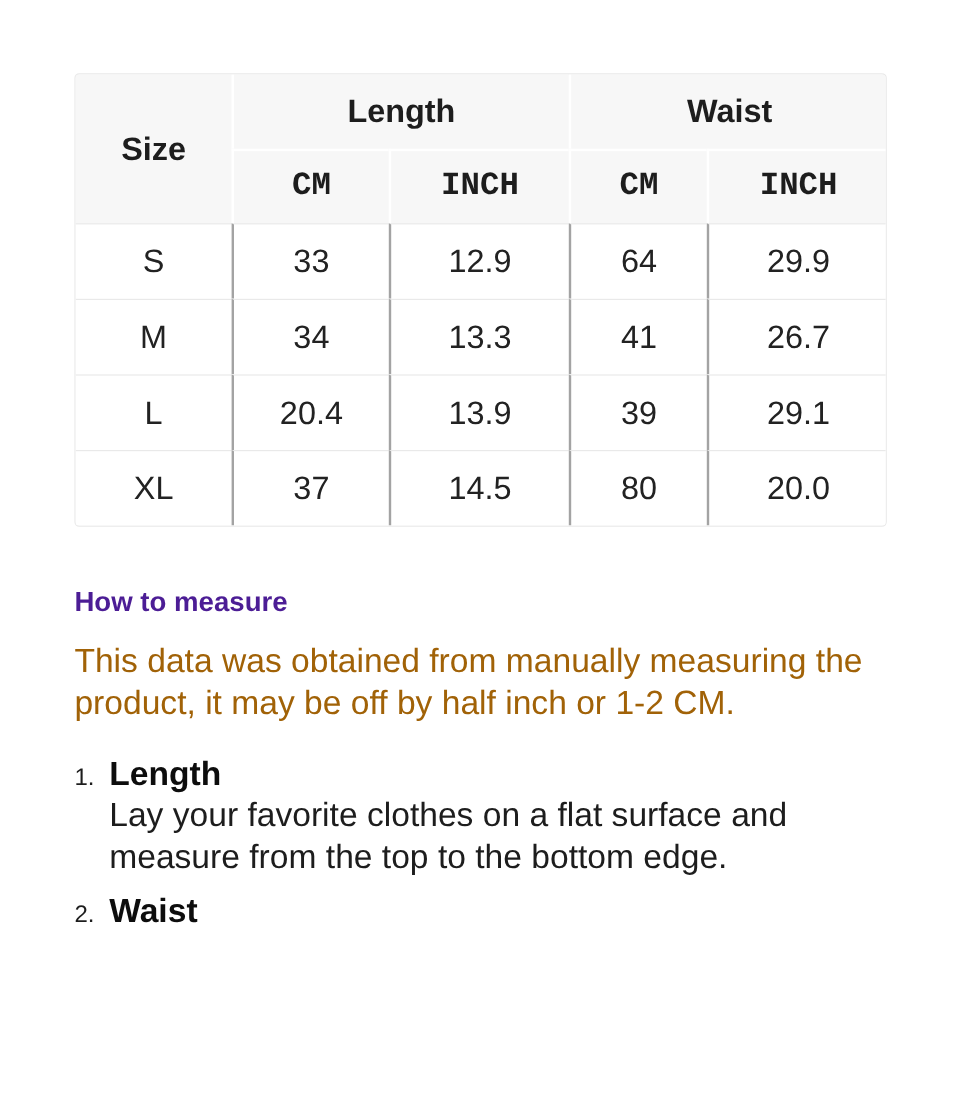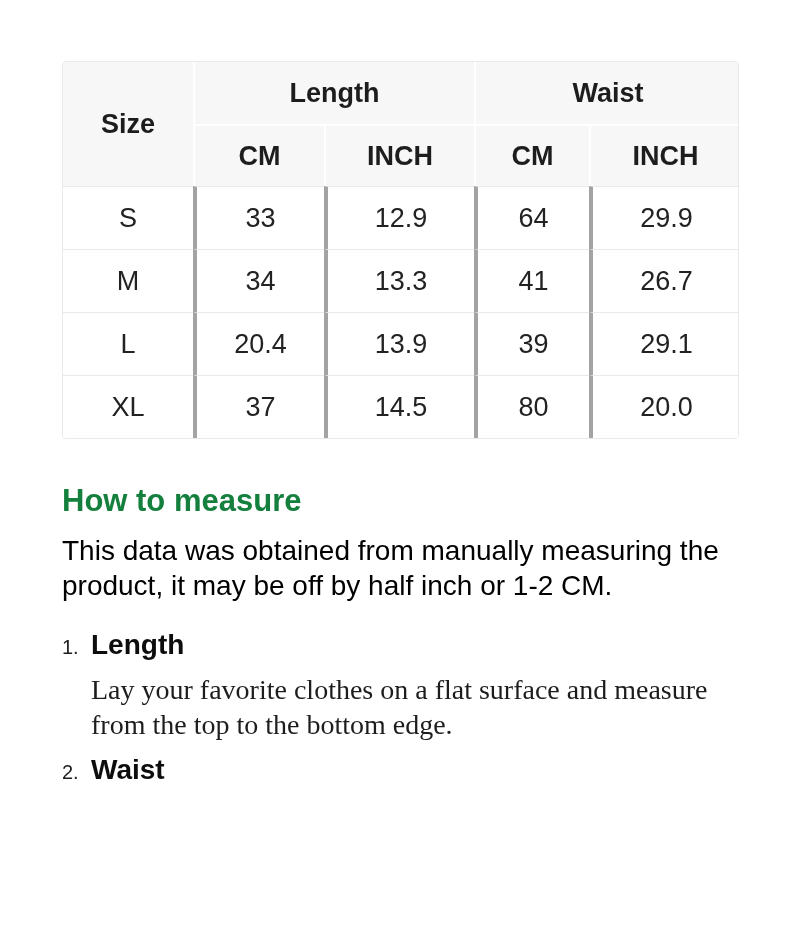--- a/index.html
+++ b/index.html
@@ -48,46 +48,47 @@
     padding: 0;
     text-align: center;
     vertical-align: middle;
   }
   .size-chart thead tr.group-row th.group-cell {
     border-left: 2px solid #ffffff;
   }
   .size-chart thead tr.sub-row th {
     border-left: 2px solid #ffffff;
     border-top: 2px solid #ffffff;
+    font-family: Liberation Mono, monospace;
   }
   .size-chart td {
     font-size: 27px;
     color: #222222;
     height: 63px;
     padding: 0;
     text-align: center;
     vertical-align: middle;
     border-top: 1px solid #e9e9e9;
-    border-left: 4px solid #a3a3a3;
+    border-left: 2px solid #a3a3a3;
     background: #ffffff;
   }
   .size-chart td:first-child { border-left: none; }
 
   
   .howto-title {
-    font-size: 31px;
+    font-size: 23px;
     line-height: 38px;
     font-weight: 700;
-    color: #15803d;
+    color: #4c1d95;
     margin: 43px 0 0 0;
   }
   .howto-intro {
     font-size: 28px;
     line-height: 35px;
-    color: #000000;
+    color: #a16207;
     width: 677px;
     margin: 13px 0 0 0;
   }
   ol.steps {
     list-style: none;
     margin: 25px 0 0 0;
     padding: 0;
   }
   li.step {
     display: flex;
@@ -104,22 +105,20 @@
     font-size: 28px;
     line-height: 33px;
     font-weight: 700;
     color: #0d0d0d;
   }
   .step-desc {
     font-size: 28px;
     line-height: 35px;
     color: #1d1d1d;
     max-width: 617px;
-    margin-top: 11px;
-    font-family: Liberation Serif, serif;
   }
 </style>
 </head>
 <body>
 
 <div class="page">
 
   <div class="table-wrap">
     <table class="size-chart">
       <colgroup>

